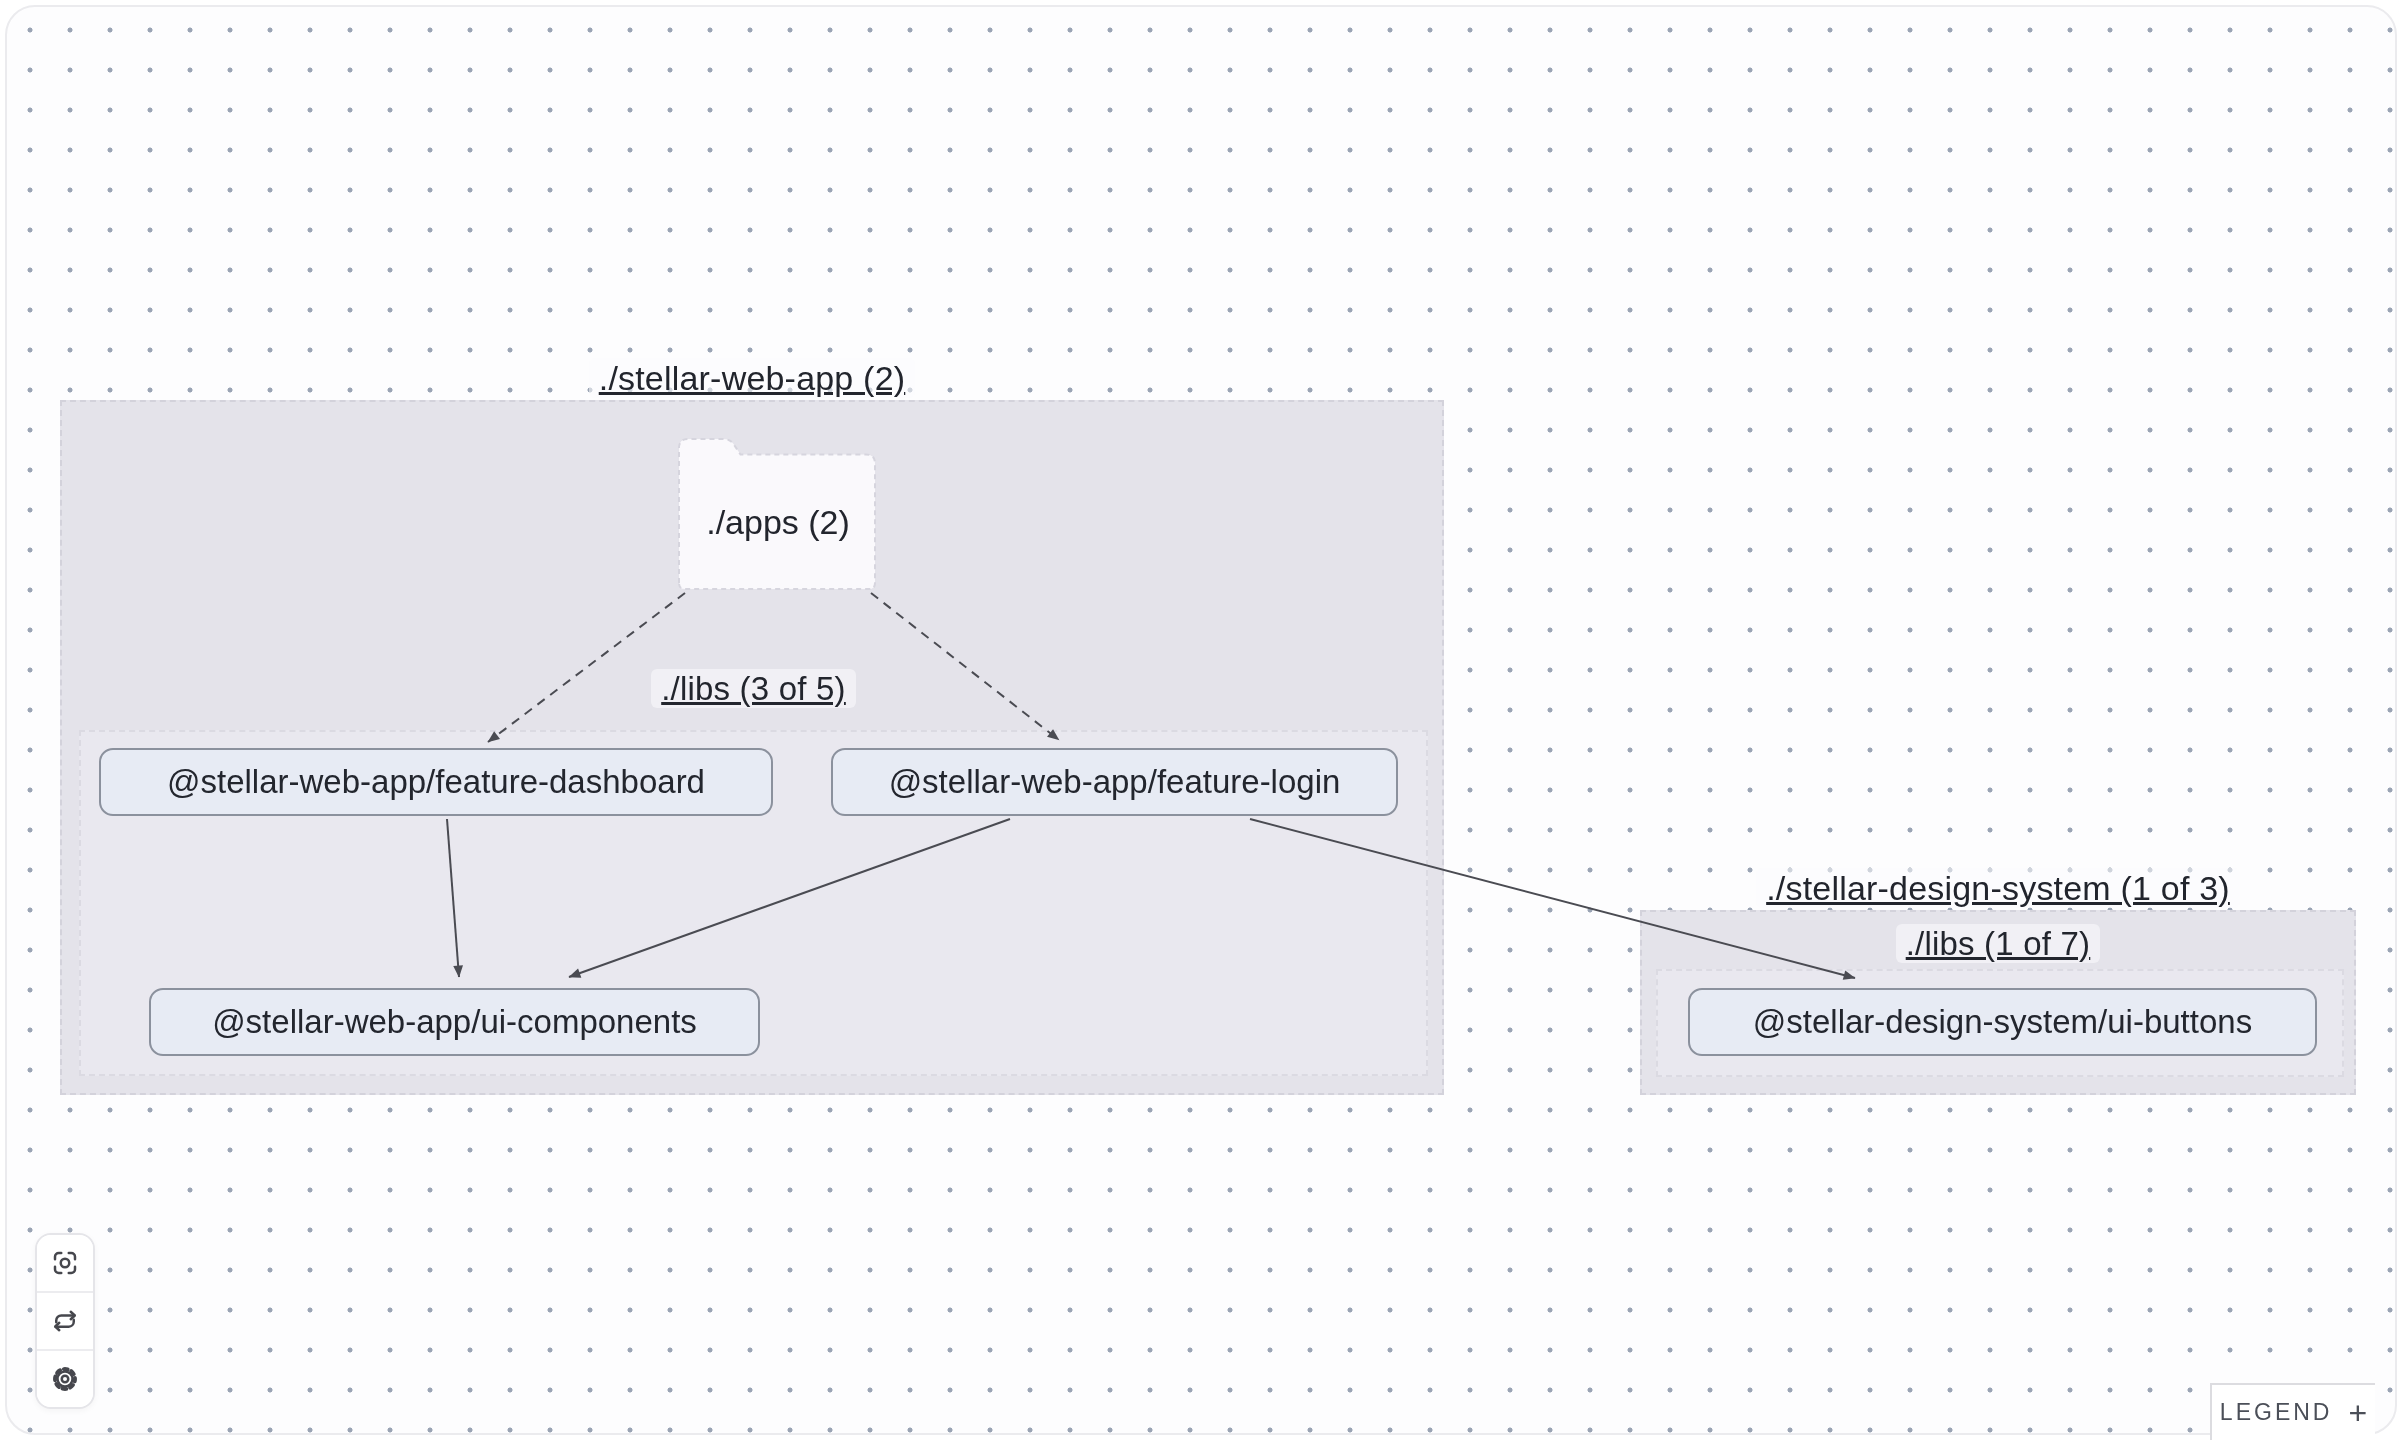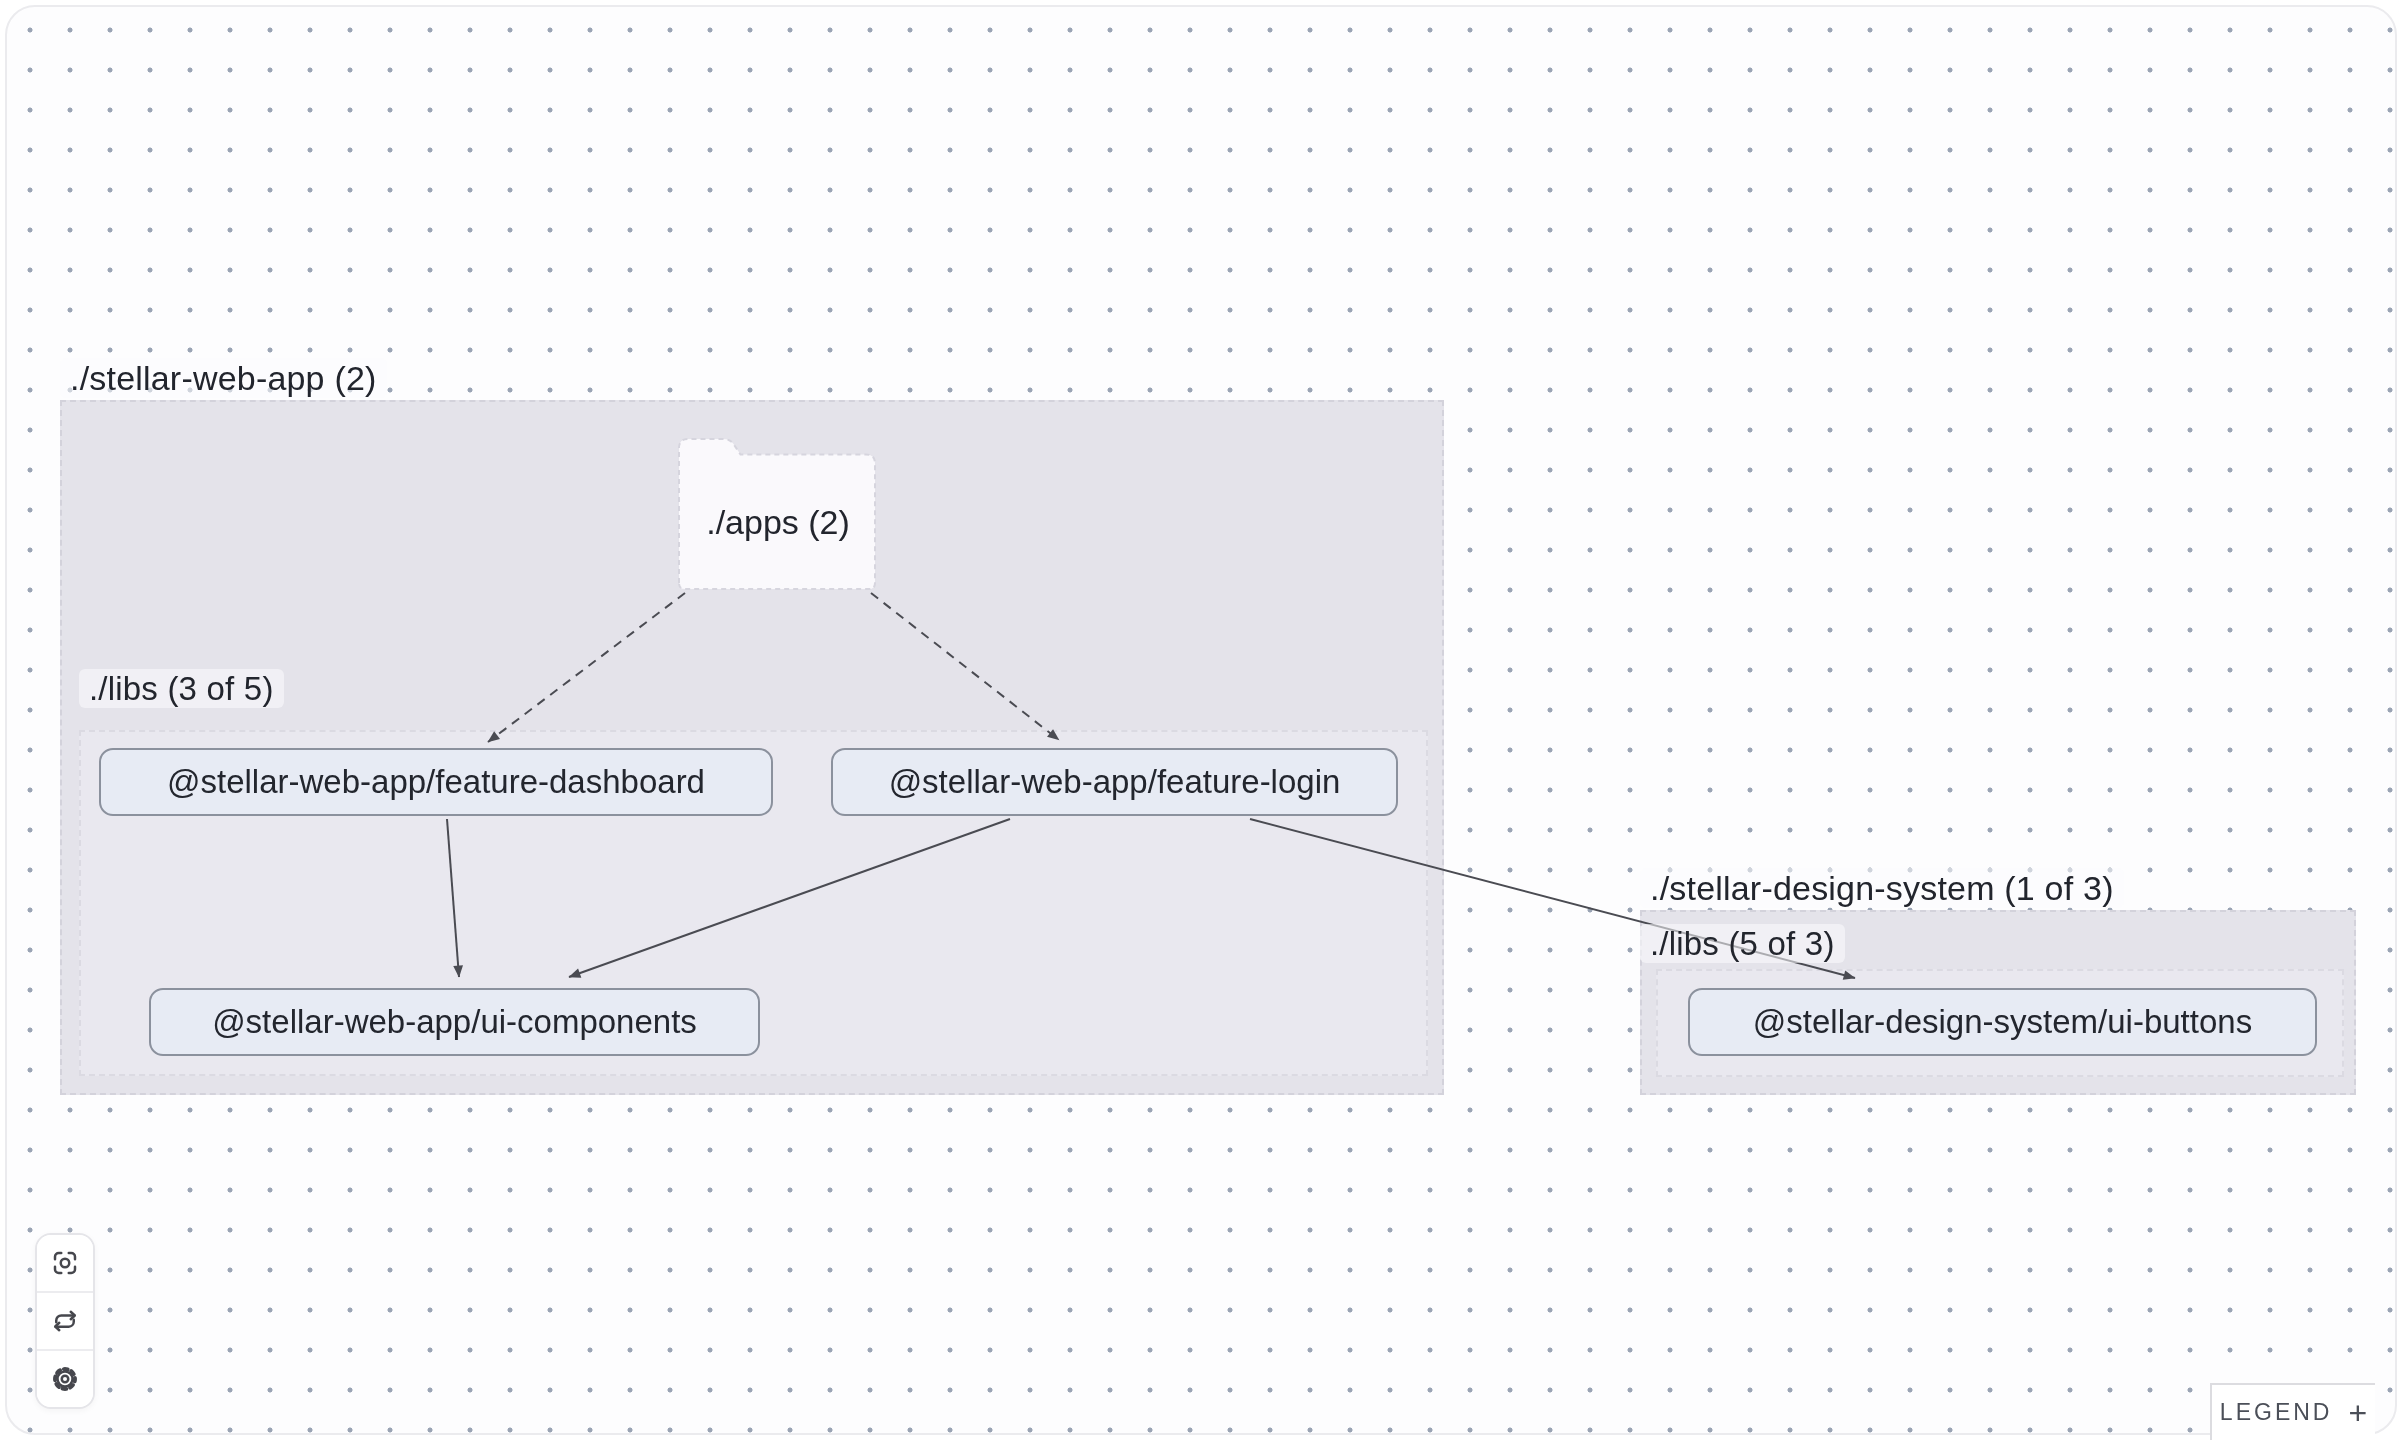--- a/index.html
+++ b/index.html
@@ -22,22 +22,22 @@
   
   .group { position:absolute; }
   .group-outer { background:#e4e3ea; border:2px dashed #d3d2db; }
   .group-inner { background:#e9e8ef; border:2px dashed #dbdae2; }
 
   .g-swa        { left:53px;   top:393px; width:1384px; height:695px; }
   .g-swa-libs   { left:72px;   top:723px; width:1349px; height:346px; }
   .g-sds        { left:1633px; top:903px; width:716px;  height:185px; }
   .g-sds-libs   { left:1649px; top:962px; width:688px;  height:108px; }
 
-  .glabel { position:absolute; text-align:left; font-size:34px; color:#22252d;
-            letter-spacing:0.2px; z-index:5; white-space:nowrap; }
+  .glabel { position:absolute; text-align:center; font-size:34px; color:#22252d;
+            letter-spacing:0.2px; z-index:5; white-space:nowrap;text-decoration:underline; }
   .glabel span { background:rgba(251,251,253,0.55); padding:1px 10px; border-radius:6px; }
   .lbl-swa      { left:53px;   top:352px; width:1384px; }
   .lbl-swa-libs { left:72px;   top:663px; width:1349px; font-size:33px; }
   .lbl-sds      { left:1633px; top:862px; width:716px; }
   .lbl-sds-libs { left:1633px; top:918px; width:716px; font-size:33px; }
 
   
   .folder-svg { position:absolute; left:660px; top:424px; z-index:4; }
   .folder-label { position:absolute; left:672px; top:447px; width:198px; height:136px;
                   display:flex; align-items:center; justify-content:center;
@@ -89,21 +89,21 @@
     <div class="glabel lbl-swa">
       <span>./stellar-web-app (2)</span>
     </div>
     <div class="glabel lbl-swa-libs">
       <span>./libs (3 of 5)</span>
     </div>
     <div class="glabel lbl-sds">
       <span>./stellar-design-system (1 of 3)</span>
     </div>
     <div class="glabel lbl-sds-libs">
-      <span>./libs (5 of 3)</span>
+      <span>./libs (1 of 7)</span>
     </div>
 
     <svg class="edges" width="2402" height="1440">
       <defs>
         <marker id="arrow" viewBox="0 0 12 10" markerWidth="13" markerHeight="11" refX="11" refY="5" orient="auto" markerUnits="userSpaceOnUse">
           <path d="M0.5 0.5 L11.5 5 L0.5 9.5 Z" fill="#4a4b52"></path>
         </marker>
       </defs>
       <line x1="678" y1="586" x2="481" y2="735" stroke="#4a4b52" stroke-width="2" stroke-dasharray="9 7" marker-end="url(#arrow)"></line>
       <line x1="864" y1="586" x2="1052" y2="733" stroke="#4a4b52" stroke-width="2" stroke-dasharray="9 7" marker-end="url(#arrow)"></line>

